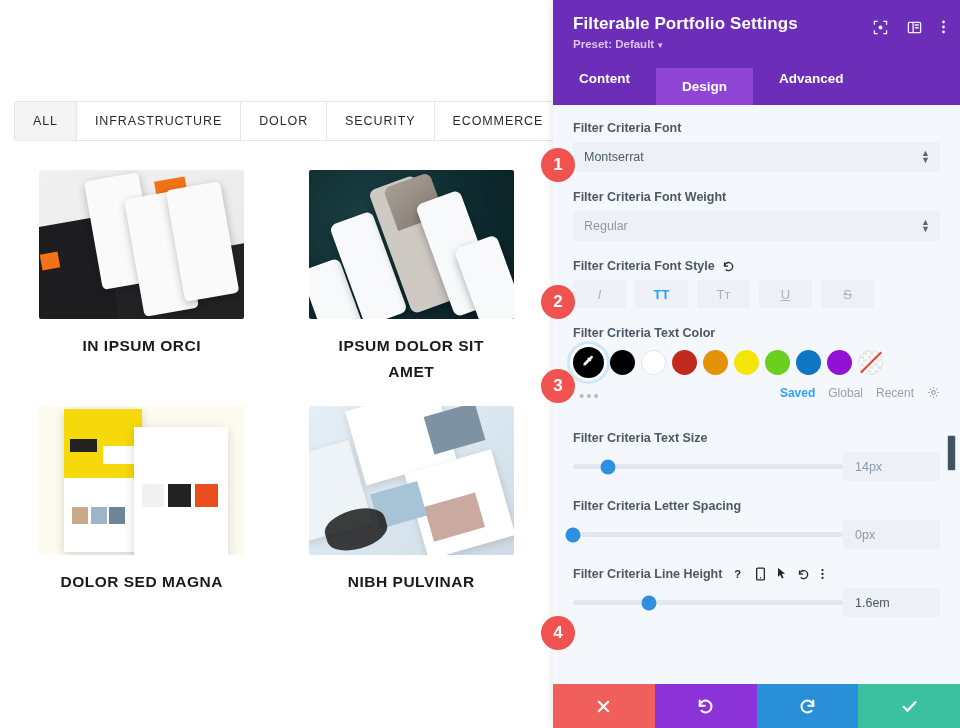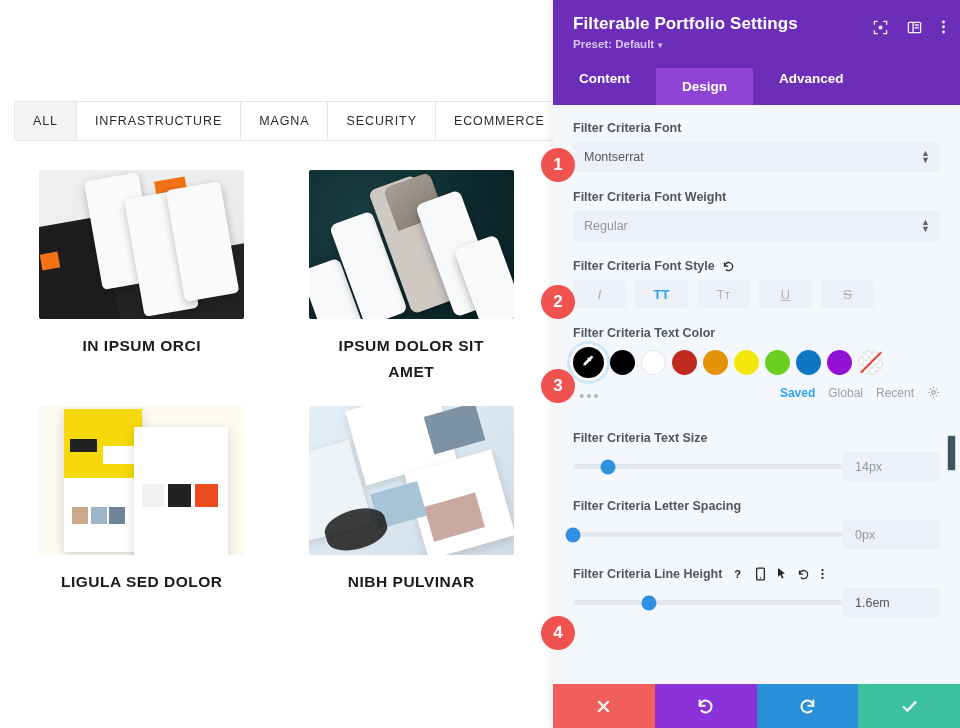--- a/index.html
+++ b/index.html
@@ -238,21 +238,21 @@
 </head>
 <body>
 
 <div class="screen">
 
   <div class="portfolio">
 
     <div class="filter-bar">
       <div class="filter-tab active">ALL</div>
       <div class="filter-tab">INFRASTRUCTURE</div>
-      <div class="filter-tab">MAGNA</div>
+      <div class="filter-tab">DOLOR</div>
       <div class="filter-tab">SECURITY</div>
       <div class="filter-tab">ECOMMERCE</div>
     </div>
 
     <div class="grid">
 
       <div class="card">
         <div class="thumb t1">
           <div class="dark"></div>
             <div class="dark2"></div>
@@ -284,21 +284,21 @@
           <div class="tag" style="left:15%;top:22%;width:13%;height:9%"></div>
           <div class="gr" style="left:31%;top:27%;width:16%;height:12%;background:#fff"></div>
           <div class="pg w"></div>
           <div class="or" style="left:76%;top:52%;width:11%;height:16%"></div>
           <div class="tag" style="left:63%;top:52%;width:11%;height:16%"></div>
           <div class="gr" style="left:50%;top:52%;width:11%;height:16%;background:#f1f1f1"></div>
           <div class="gr" style="left:16%;top:68%;width:8%;height:11%;background:#c9a98a"></div>
           <div class="gr" style="left:25%;top:68%;width:8%;height:11%;background:#9fb5c7"></div>
           <div class="gr" style="left:34%;top:68%;width:8%;height:11%;background:#6f8597"></div>
         </div>
-        <div class="card-title">LIGULA SED DOLOR</div>
+        <div class="card-title">DOLOR SED MAGNA</div>
       </div>
 
       <div class="card">
         <div class="thumb t4">
           <div class="pg p3"></div>
           <div class="pg p1"></div>
           <div class="im" style="left:58%;top:2%;width:26%;height:26%;background:#7d93a4"></div>
           <div class="pg p2"></div>
           <div class="im" style="left:58%;top:62%;width:26%;height:24%;background:#c9a9a0"></div>
           <div class="im" style="left:32%;top:54%;width:24%;height:24%;background:#a7c4d6"></div>

